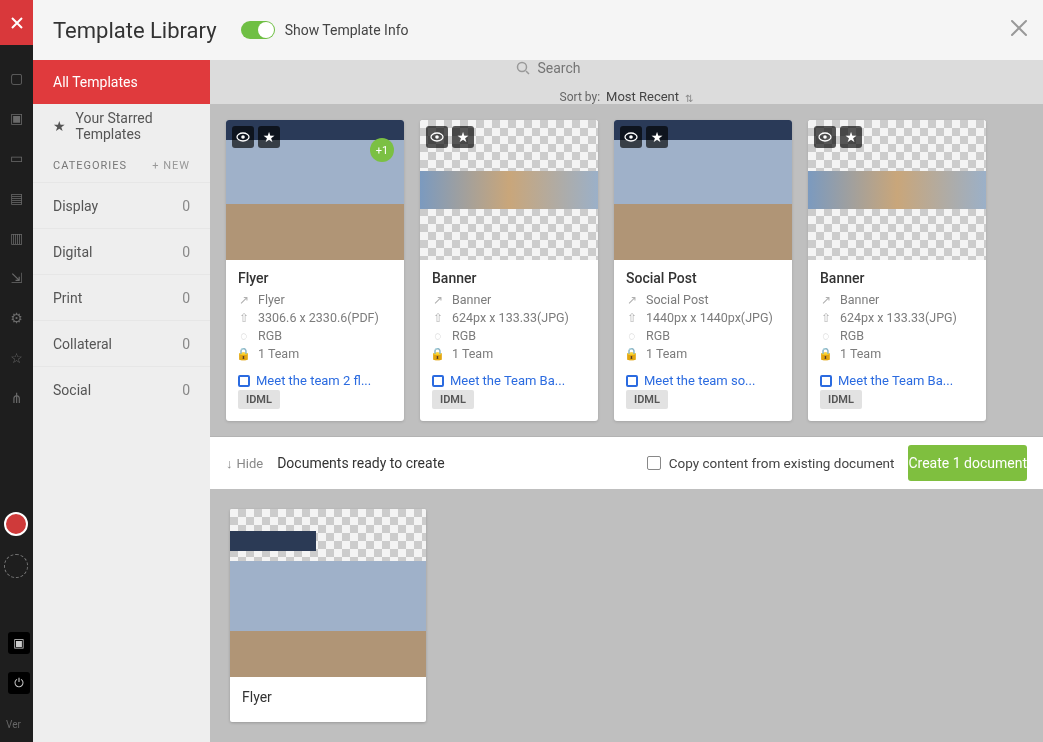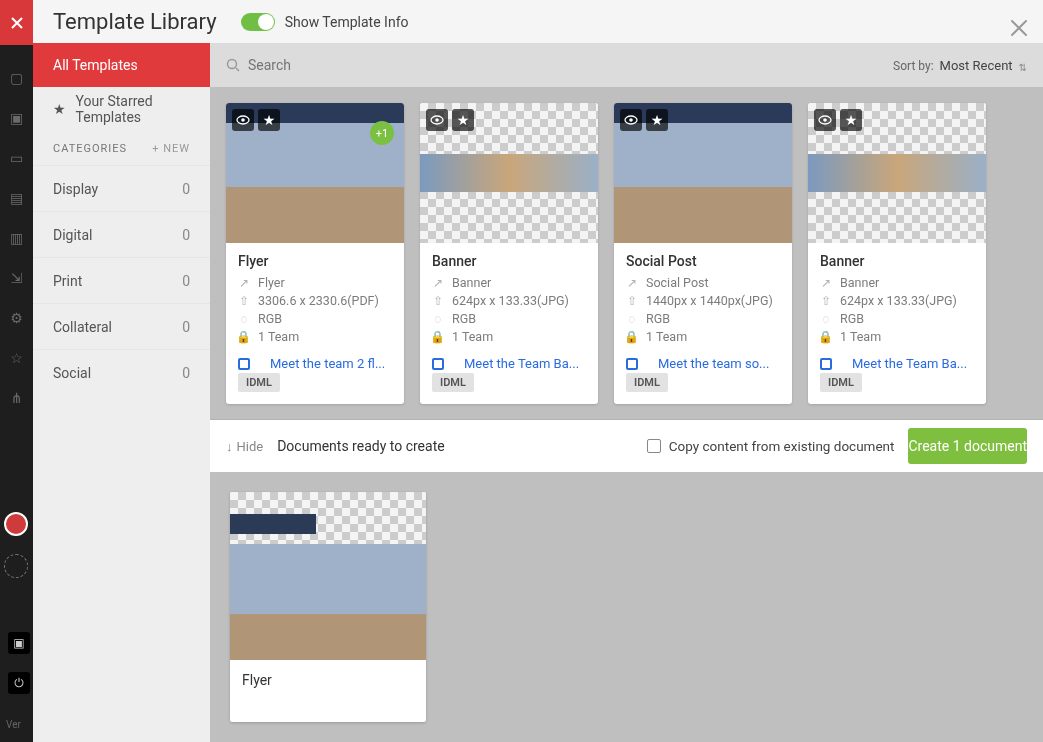--- a/index.html
+++ b/index.html
@@ -14,40 +14,40 @@
   .appbg .dashed { position:absolute; bottom:164px; left:4px; width:24px; height:24px; border-radius:50%; border:1px dashed #777; }
   .appbg .blk { position:absolute; left:8px; width:22px; height:22px; background:#000; border-radius:3px; display:flex; align-items:center; justify-content:center; color:#ccc; font-size:12px; }
   .appbg .blk.one { bottom:88px; }
   .appbg .blk.two { bottom:48px; }
   .appbg .ver { position:absolute; bottom:12px; left:6px; font-size:10px; color:#666; }
 
   
   .modal { position:absolute; top:0; left:33px; right:0; bottom:0; background:#bfbfbf; display:flex; flex-direction:column; }
 
   
-  .hdr { height:43px; background:#f5f5f5; display:flex; align-items:center; padding:4px 20px; position:relative; }
+  .hdr { height:60px; background:#f5f5f5; display:flex; align-items:center; padding:4px 20px; position:relative; }
   .hdr h1 { font-size:22px; font-weight:400; color:#333; margin-right:24px; }
   .toggle { width:34px; height:18px; border-radius:9px; background:#6fbf44; position:relative; margin-right:10px; }
   .toggle .knob { position:absolute; right:1px; top:1px; width:16px; height:16px; border-radius:50%; background:#fff; }
   .hdr .toglabel { font-size:14px; color:#444; }
   .hdr .closex { position:absolute; right:12px; top:18px; width:22px; height:22px; color:#888; font-size:22px; line-height:22px; text-align:center; cursor:pointer; }
 
   
   .body { flex:1; display:flex; overflow:hidden; }
   .sidebar { width:177px; background:#eeeeee; display:flex; flex-direction:column; overflow:hidden; }
   .sidebar li { list-style:none; }
   .sidebar .all { background:#e03a3d; color:#fff; height:44px; display:flex; align-items:center; padding:0 20px; font-size:14px; }
   .sidebar .starred { height:44px; display:flex; align-items:center; padding:0 20px; font-size:14px; color:#555; gap:10px; }
   .sidebar .cat-hdr { height:34px; display:flex; align-items:center; justify-content:space-between; padding:0 20px; font-size:11px; letter-spacing:1px; color:#777; }
   .sidebar .cat-hdr .new { font-size:11px; color:#999; }
   .sidebar .cat { height:46px; display:flex; align-items:center; justify-content:space-between; padding:0 20px; font-size:14px; color:#555; border-top:1px solid rgba(0,0,0,0.03); }
   .sidebar .cat .cnt { color:#888; }
 
   .main { flex:1; display:flex; flex-direction:column; overflow:hidden; background:#bfbfbf; }
-  .searchbar { height:44px; background:#dcdcdc; display:flex; align-items:center; justify-content:space-between; padding:0 16px; }
+  .searchbar { height:44px; background:#dcdcdc; display:flex; align-items:center; justify-content:space-between; padding:0 16px;flex-direction:column; }
   .searchbar .searchwrap { display:flex; align-items:center; gap:8px; color:#999; font-size:13px; }
   .searchbar input { border:none; background:transparent; outline:none; font-size:14px; color:#555; width:200px; }
   .searchbar .sort { font-size:12px; color:#666; display:flex; align-items:flex-end; gap:6px; }
   .searchbar .sort .val { color:#444; font-size:13px; }
   .searchbar .sort .chev { font-size:10px; color:#888; }
 
   .grid { padding:16px; display:flex; gap:16px; overflow-x:auto; }
   .card { width:178px; background:#fff; border-radius:3px; overflow:hidden; display:flex; flex-direction:column; box-shadow:0 1px 3px rgba(0,0,0,.15); flex-shrink:0; }
   .thumb { height:140px; background-image:
       linear-gradient(45deg,#ccc 25%,transparent 25%,transparent 75%,#ccc 75%),
@@ -57,21 +57,21 @@
   .thumb .strip { position:absolute; left:0; right:0; height:38px; background:linear-gradient(90deg,#7b9abf,#c9a67a,#9bb0c8); display:flex; }
   .thumb.full .room { position:absolute; inset:0; background:linear-gradient(180deg,#2a3a58 0 20px,#9fb1c9 20px 60%,#b09576 60%); }
   .thumb .icons { position:absolute; top:6px; left:6px; display:flex; gap:4px; }
   .iconbtn { width:22px; height:22px; border-radius:3px; background:rgba(0,0,0,.65); display:flex; align-items:center; justify-content:center; color:#fff; font-size:13px; }
   .badge-plus { position:absolute; top:18px; right:10px; width:24px; height:24px; border-radius:50%; background:#7bc043; color:#fff; font-size:11px; display:flex; align-items:center; justify-content:center; }
 
   .cardbody { padding:10px 12px 12px; }
   .cardbody .title { font-size:14px; color:#333; font-weight:500; margin-bottom:6px; }
   .meta { display:flex; align-items:center; gap:8px; font-size:12.5px; color:#7c7c7c; margin:3px 0; }
   .meta .ic { width:12px; display:inline-flex; justify-content:center; color:#b0b0b0; font-size:12px; }
-  .link { color:#2b6be0; font-size:13px; display:flex; align-items:center; gap:20px; margin-top:12px; overflow:hidden; white-space:nowrap; text-overflow:ellipsis; }
+  .link { color:#2b6be0; font-size:13px; display:flex; align-items:center; gap:6px; margin-top:12px; overflow:hidden; white-space:nowrap; text-overflow:ellipsis; }
   .link .sq { width:12px; height:12px; border:2px solid #2b6be0; border-radius:2px; flex-shrink:0; }
   .tag { display:inline-block; margin-top:2px; background:#e2e2e2; color:#555; font-size:11px; font-weight:600; padding:3px 8px; border-radius:2px; }
 
   .docsbar { height:52px; background:#fff; display:flex; align-items:center; padding:0 16px; gap:14px; box-shadow:0 -1px 0 rgba(0,0,0,.06), 0 1px 0 rgba(0,0,0,.06); }
   .docsbar .hide { color:#888; font-size:13px; display:flex; align-items:center; gap:4px; }
   .docsbar .ready { color:#333; font-size:14px; }
   .docsbar .spacer { flex:1; }
   .docsbar .copy { display:flex; align-items:center; gap:8px; font-size:13.5px; color:#444;padding-left:20px; }
   .docsbar .copy .chk { width:14px; height:14px; border:1.5px solid #888; border-radius:2px; }
   .createbtn { background:#7fbf3f; color:#fff; border:none; border-radius:3px; padding:10px 0; font-size:14px; cursor:pointer; }

